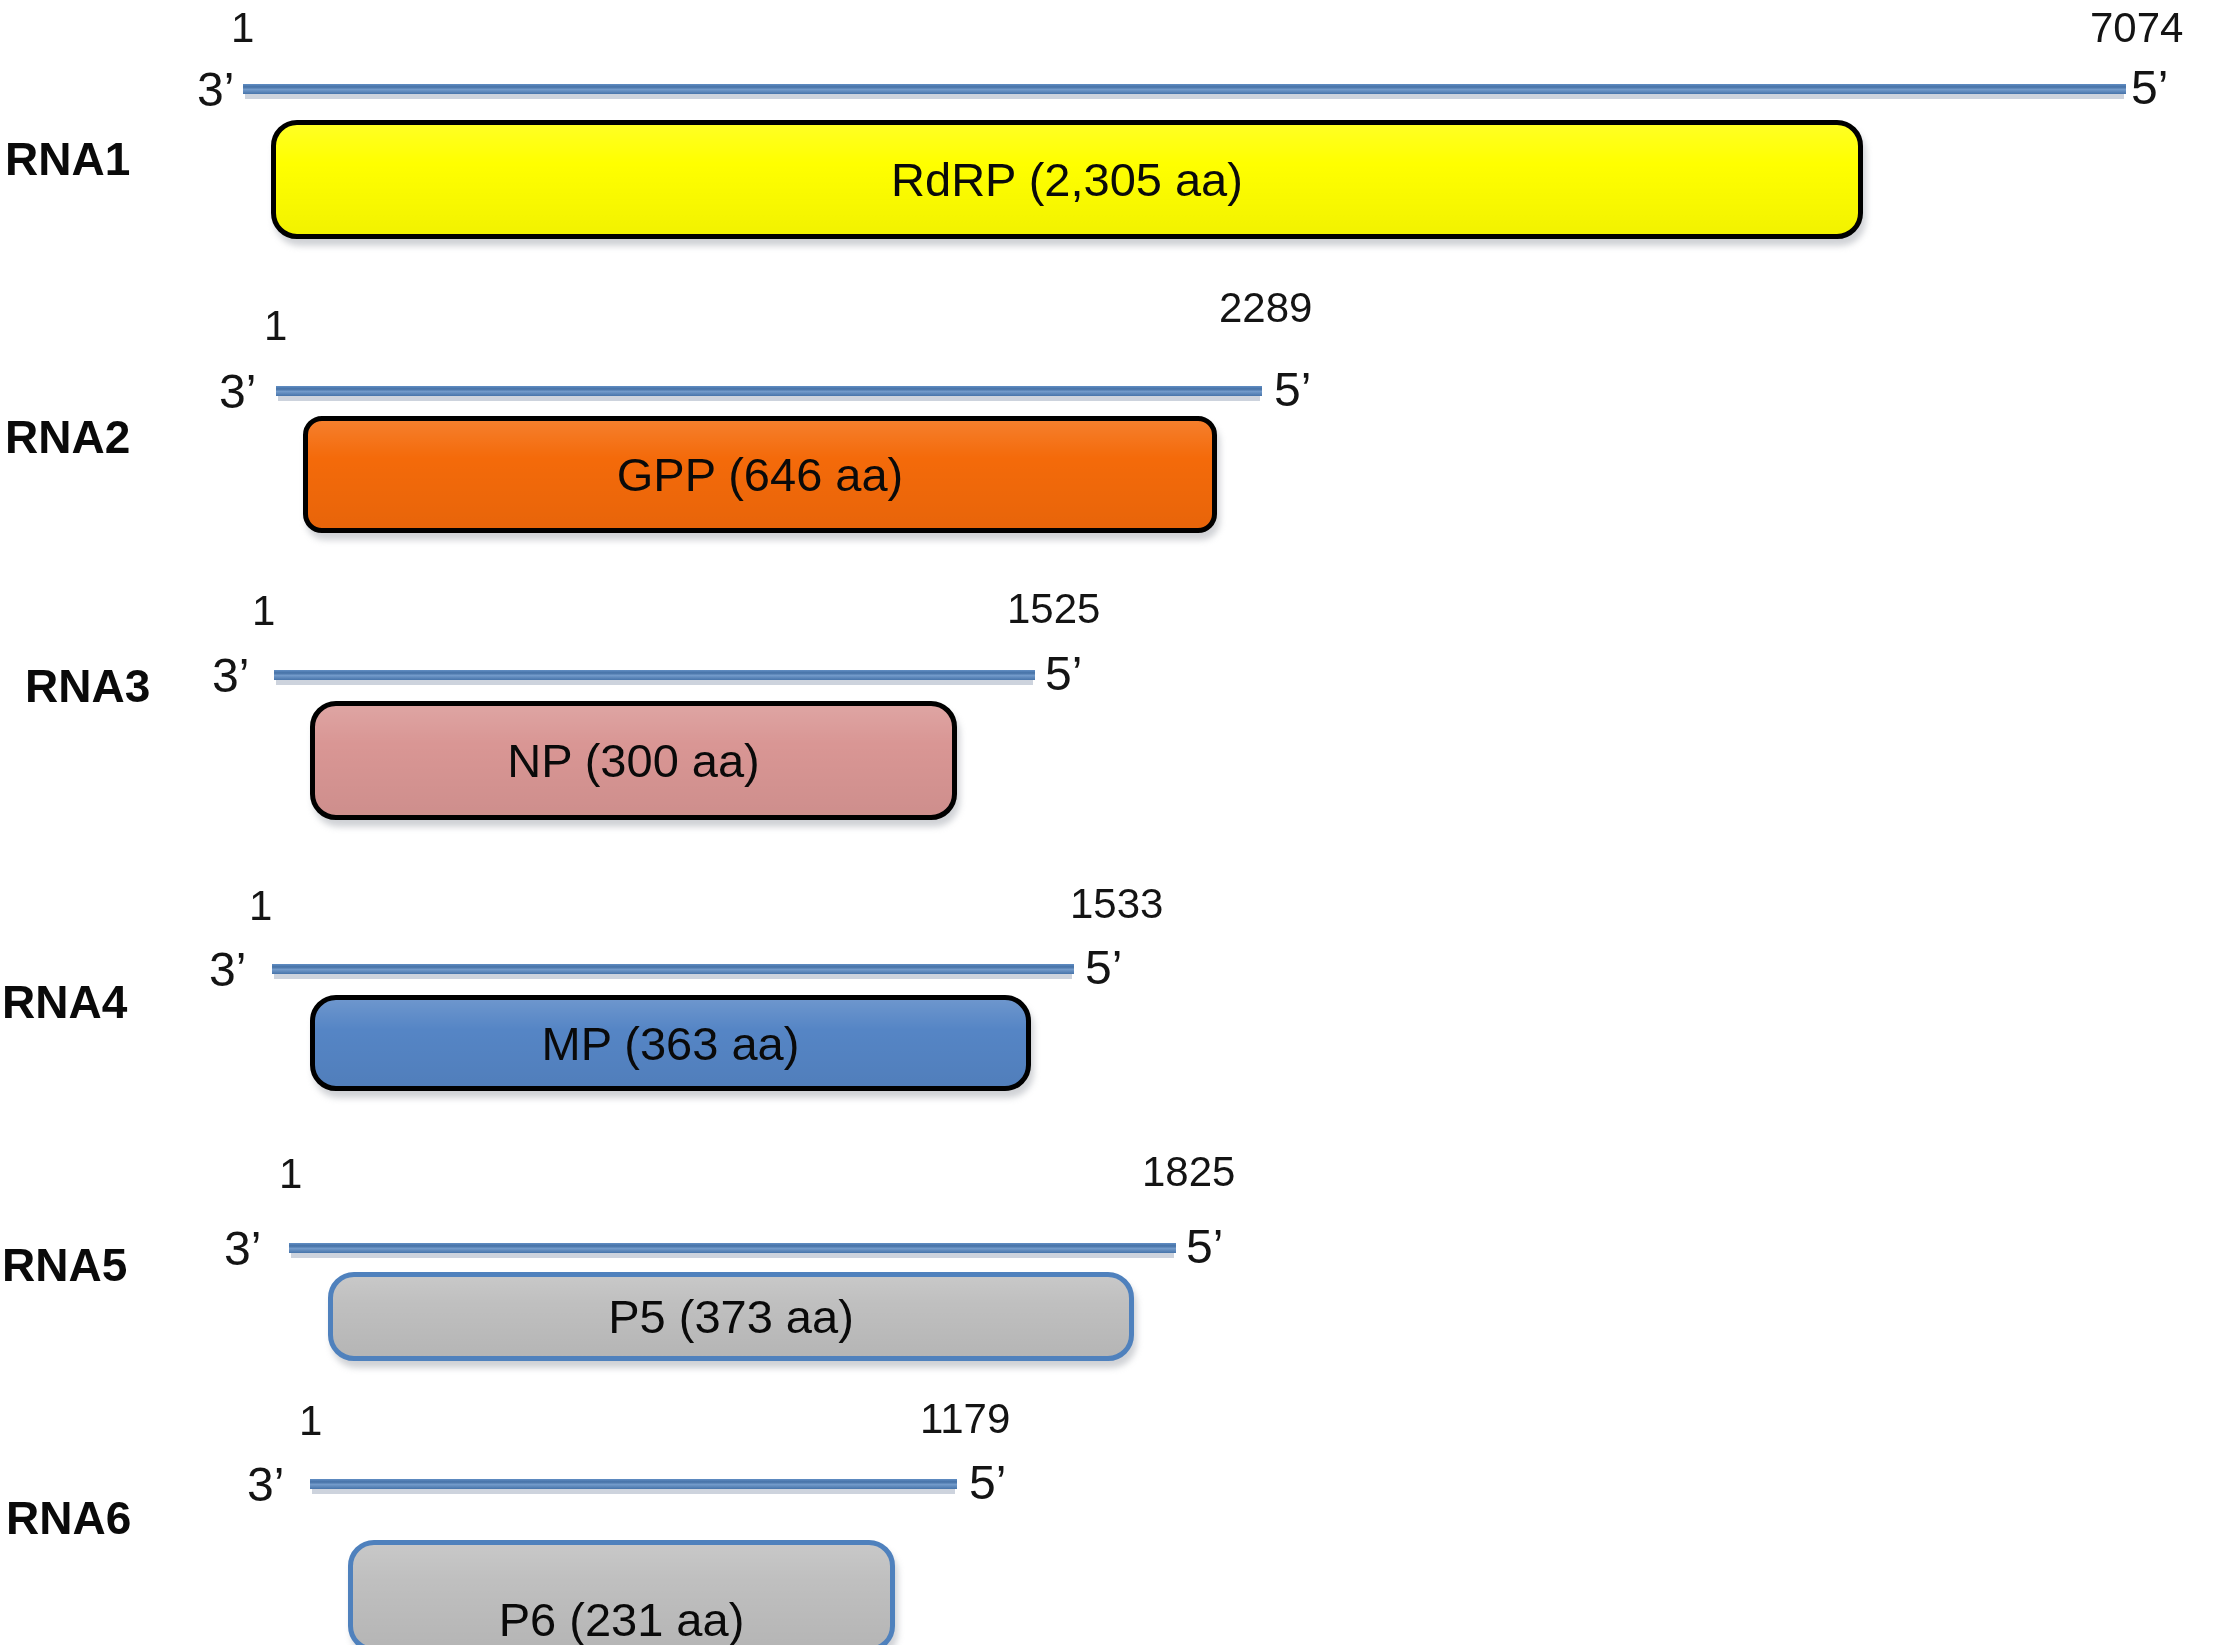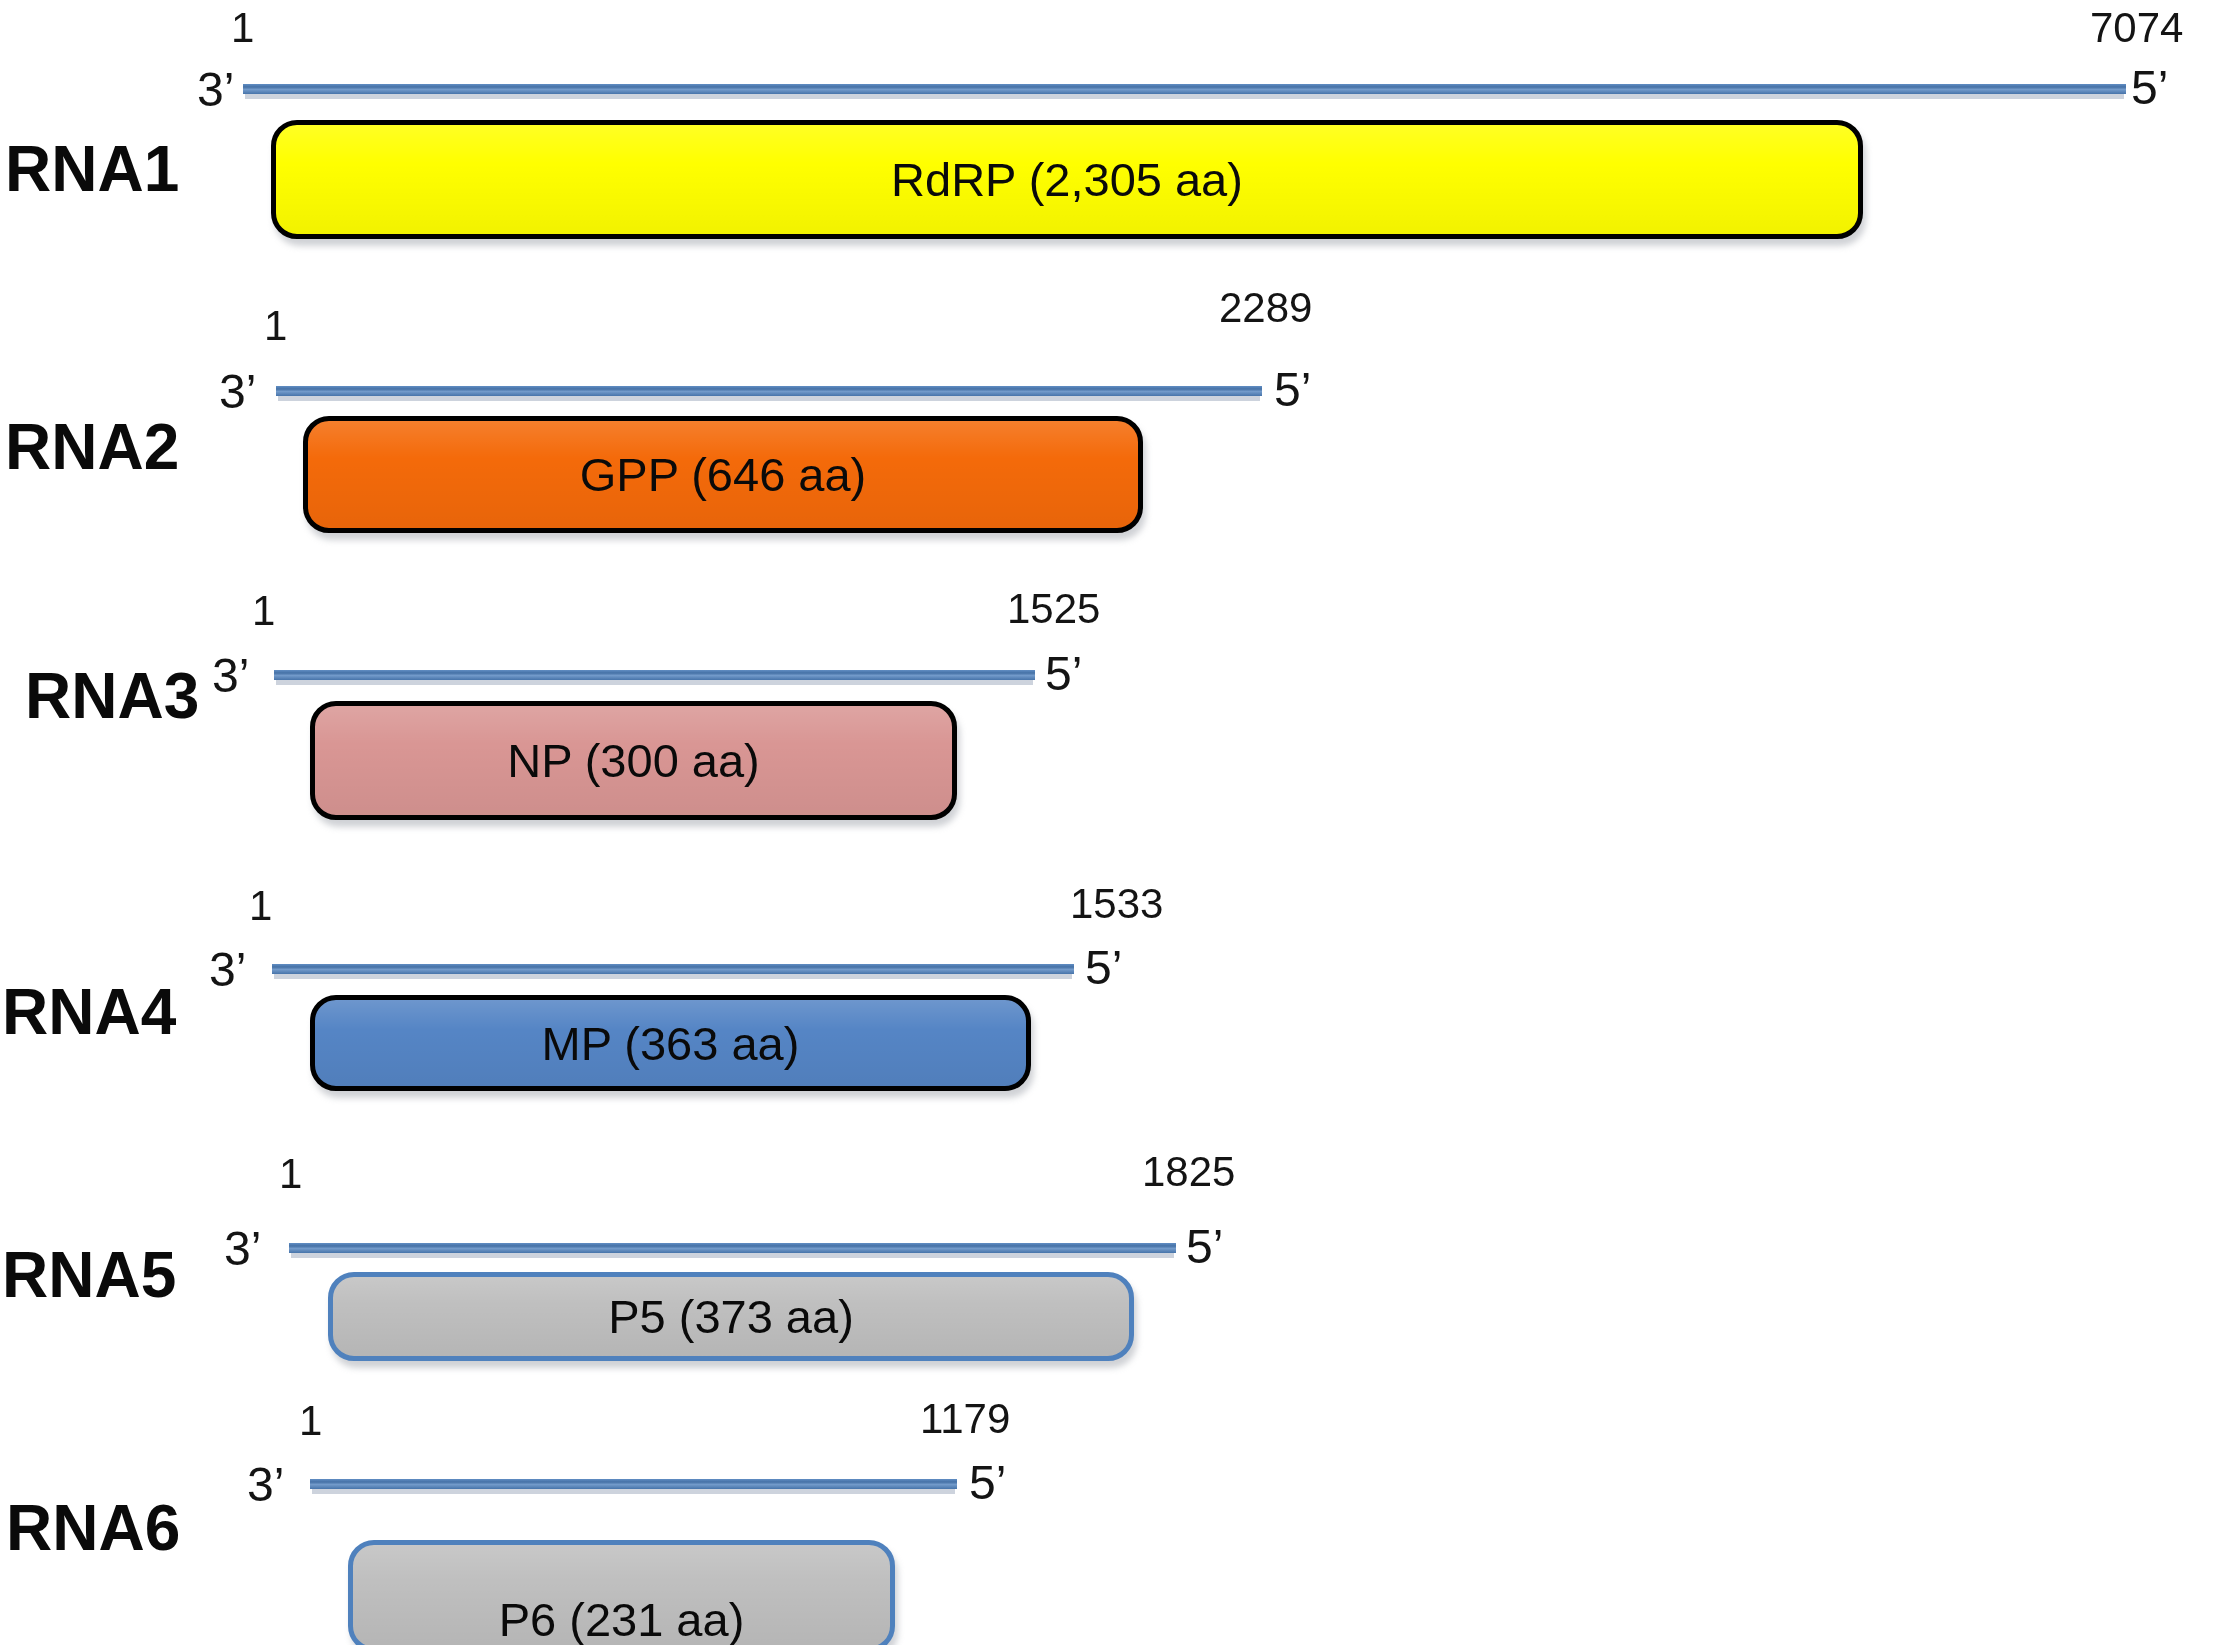--- a/index.html
+++ b/index.html
@@ -12,21 +12,21 @@
     width: 2220px;
     height: 1646px;
     background: #ffffff;
     font-family: "Liberation Sans", sans-serif;
     color: #0a0a0a;
     overflow: hidden;
   }
   .abs { position: absolute; }
 
   .rna-name {
-    font-size: 64px;
+    font-size: 46px;
     font-weight: 700;
     color: #0a0a0a;
     letter-spacing: 0px;
     white-space: nowrap;
   }
   .coord {
     font-size: 42px;
     font-weight: 400;
     color: #141414;
     white-space: nowrap;
@@ -84,21 +84,21 @@
     </div>
   </div>
 
   <div>
     <div class="abs rna-name" style="left:5px; top:410px;">RNA2</div>
     <div class="abs coord" style="left:264px; top:302px;">1</div>
     <div class="abs coord" style="left:1219px; top:284px;">2289</div>
     <div class="abs prime" style="left:219px; top:364px;">3’</div>
     <div class="abs rna-line" style="left: 276px; top: 386px; width: 986px; background-color: rgb(79, 129, 189);"></div>
     <div class="abs prime" style="left:1274px; top:362px;">5’</div>
-    <div class="abs orf-box" style="left: 303px; top: 416px; width: 840px; height: 117px; background-color: rgb(244, 106, 10); border-color: rgb(0, 0, 0);">
+    <div class="abs orf-box" style="left: 303px; top: 416px; width: 914px; height: 117px; background-color: rgb(244, 106, 10); border-color: rgb(0, 0, 0); border-radius: 19px;">
       <span class="orf-label">GPP (646 aa)</span>
     </div>
   </div>
 
   <div>
     <div class="abs rna-name" style="left:25px; top:659px;">RNA3</div>
     <div class="abs coord" style="left:252px; top:587px;">1</div>
     <div class="abs coord" style="left:1007px; top:585px;">1525</div>
     <div class="abs prime" style="left:212px; top:648px;">3’</div>
     <div class="abs rna-line" style="left: 274px; top: 670px; width: 761px; background-color: rgb(79, 129, 189);"></div>

